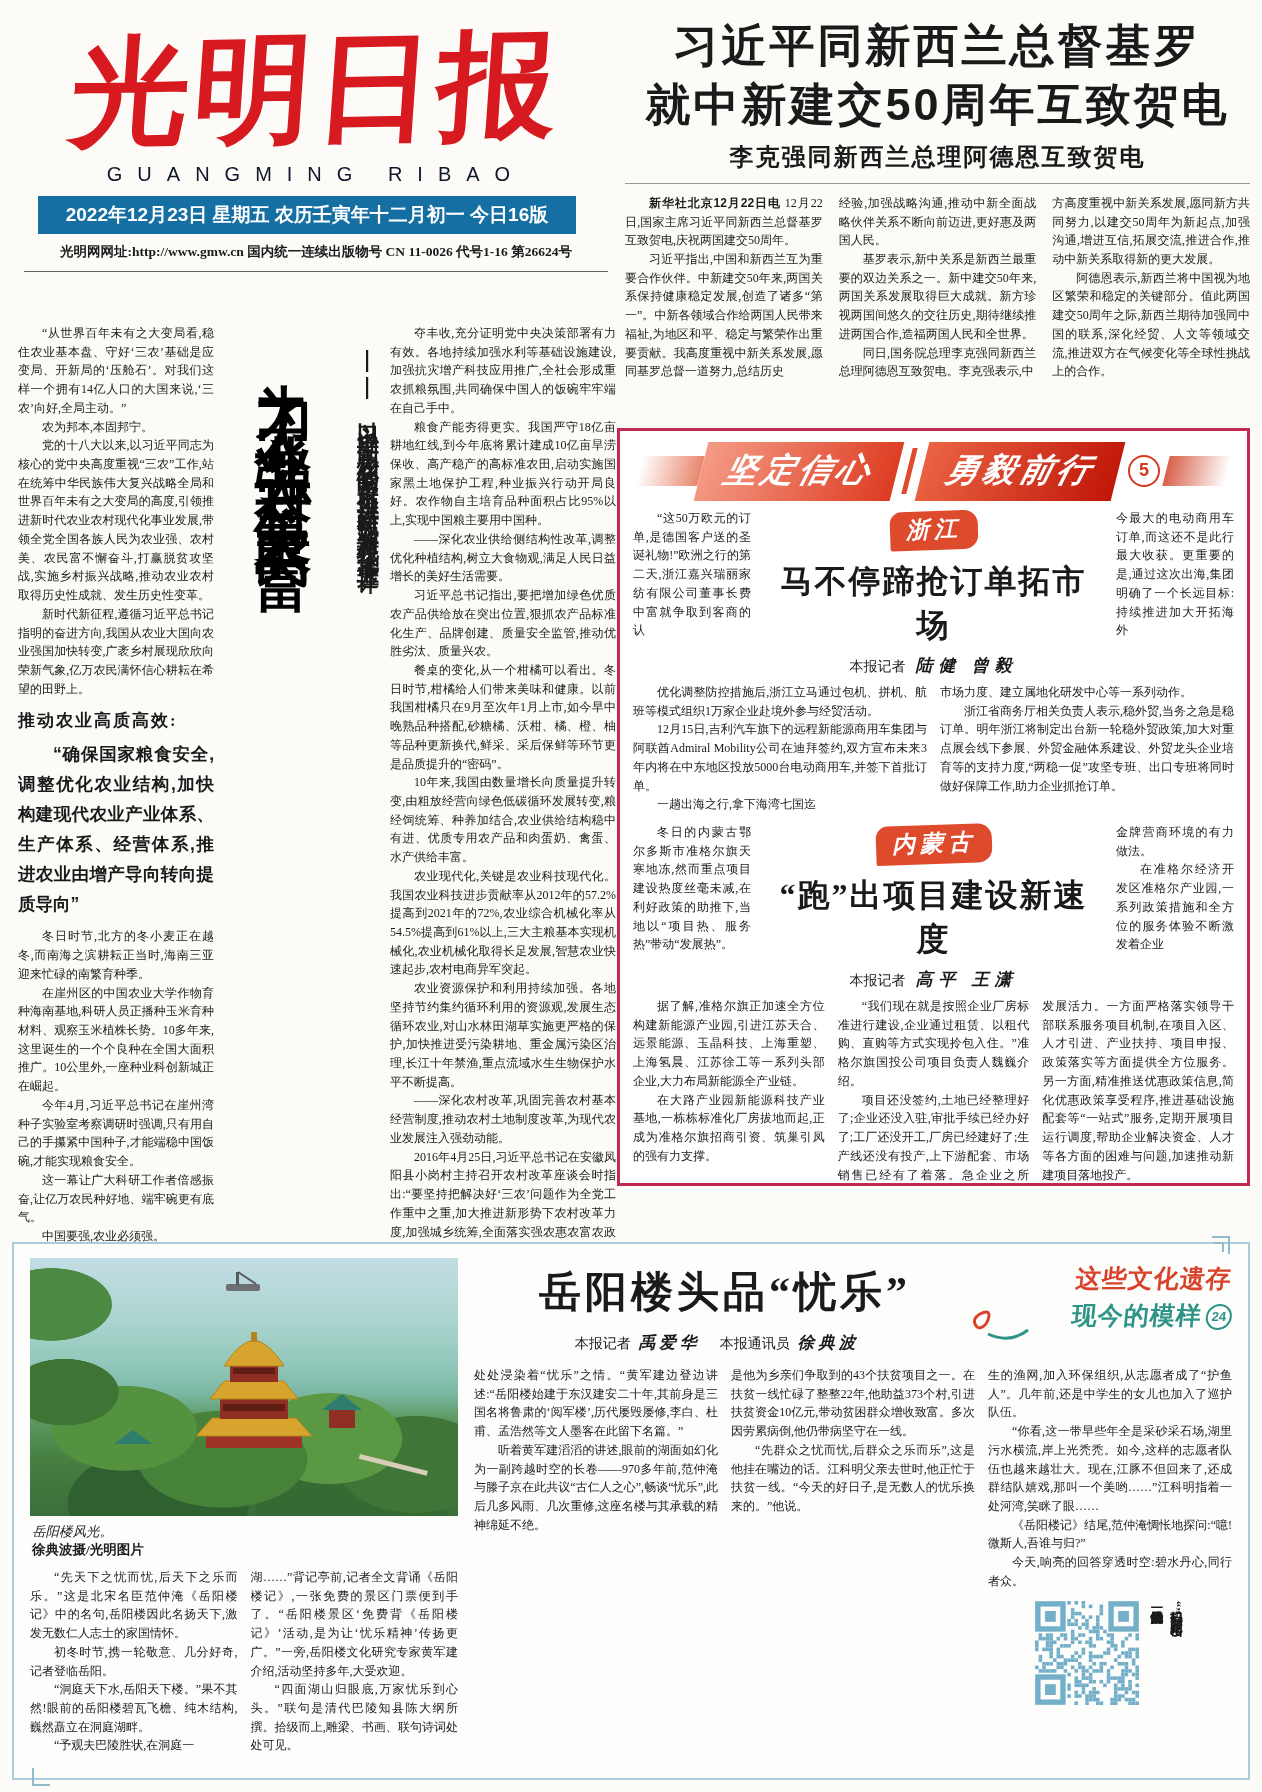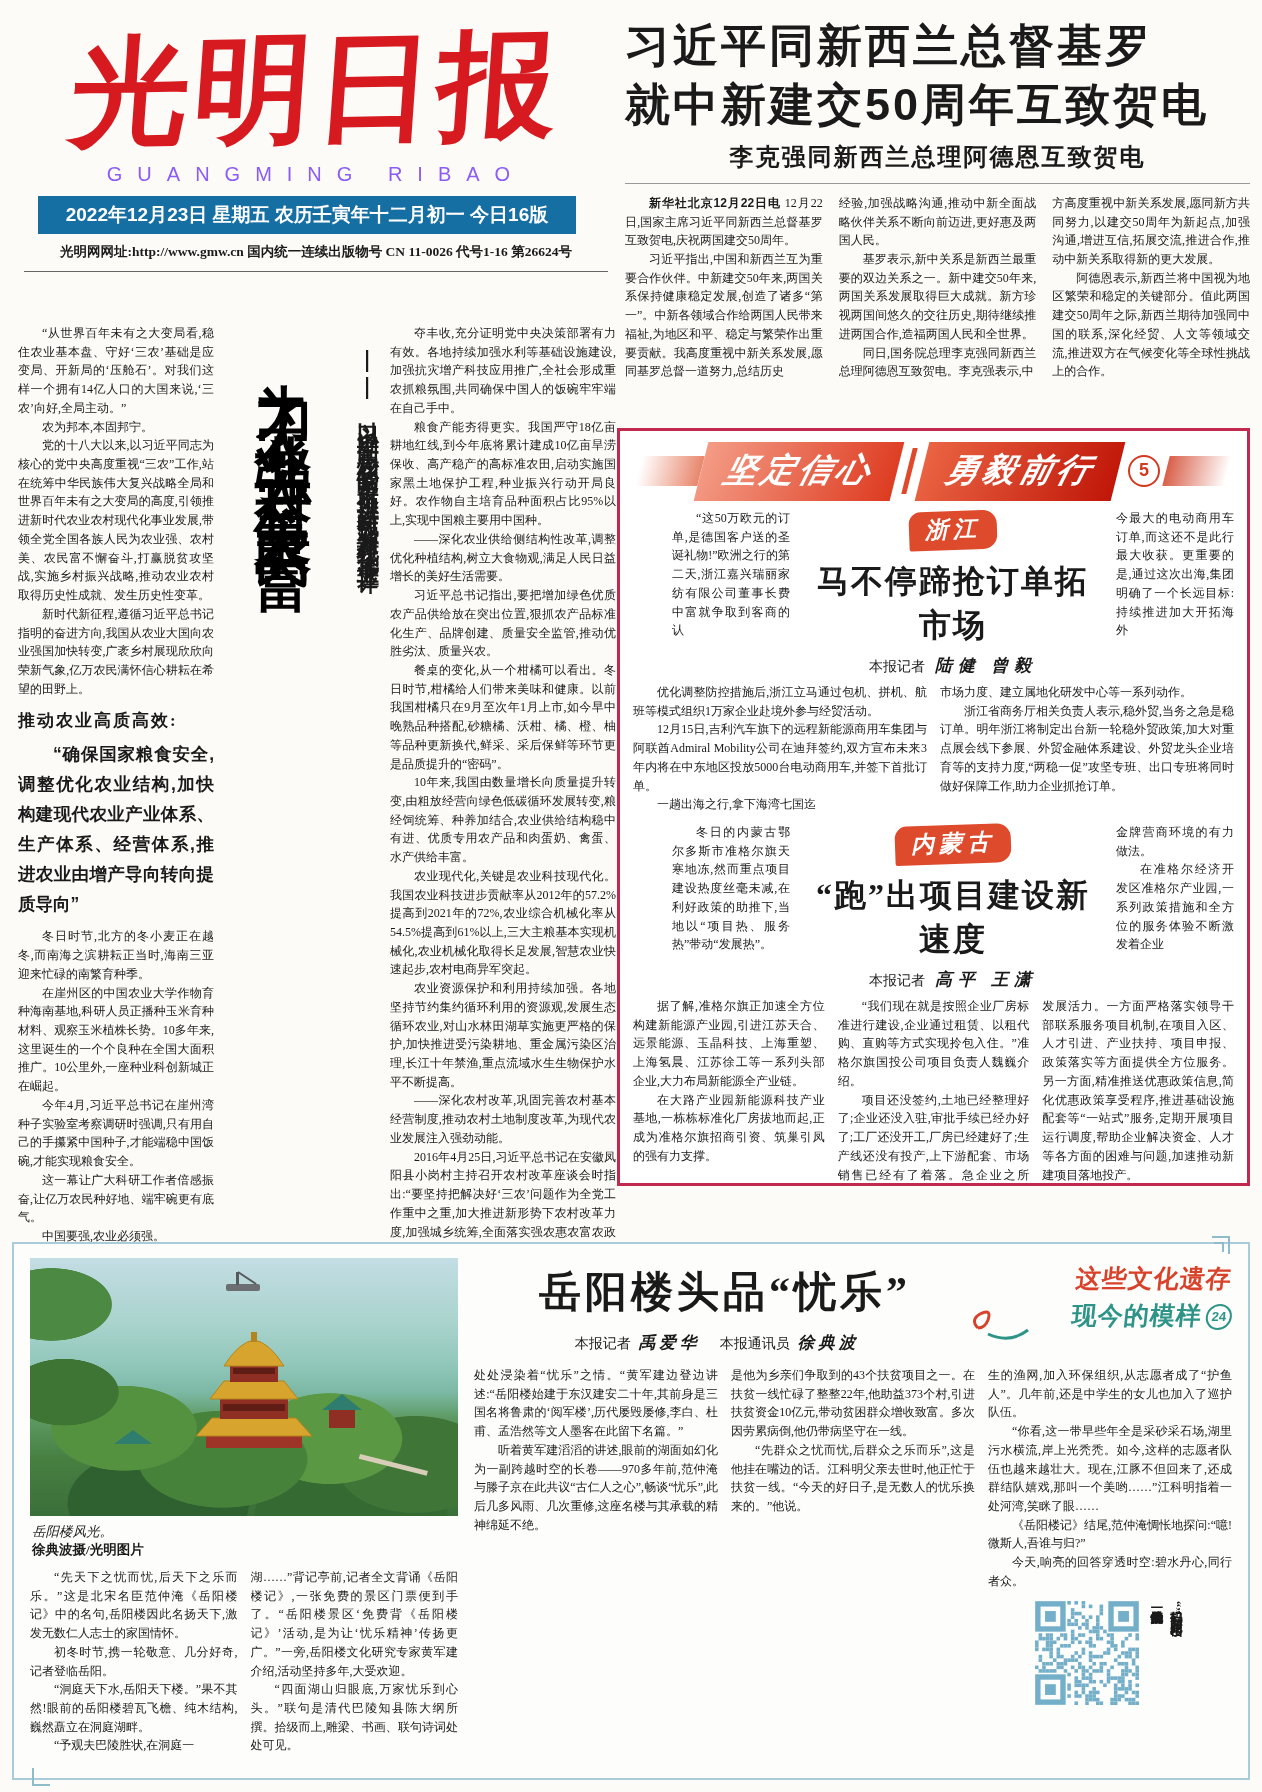--- a/index.html
+++ b/index.html
@@ -9,30 +9,30 @@
   .cont p:first-child{text-indent:0;}
   .small{font-size:12px;line-height:1.56;}
   .col{overflow:hidden;}
 
   
   .mast{position:absolute;left:14px;top:12px;width:604px;height:290px;}
   .mast-title{margin:0;text-align:center;font-size:118px;line-height:1.28;font-weight:bold;
       color:var(--masthead_red,#d71920);transform:skewX(-5deg) rotate(-1deg);letter-spacing:4px;
       font-family:"DejaVu Serif","Liberation Serif",serif;}
   .mast-sub{text-align:center;font-family:"Liberation Sans","DejaVu Sans",sans-serif;
-      font-size:20px;letter-spacing:15px;color:#8b5cf6;margin-top:0px;}
+      font-size:20px;letter-spacing:15px;color:#0f172a;margin-top:0px;}
   .date-bar{margin:10px 42px 0 24px;background:var(--date_bar_blue,#166fa3);color:#fff;
       font-weight:700;font-size:19px;text-align:center;padding:6px 0;
       font-family:"Liberation Sans","DejaVu Sans",sans-serif;}
   .info-line{text-align:center;font-size:13.5px;font-weight:700;margin:9px 10px 0 10px;
       border-bottom:1px solid #666;padding-bottom:10px;}
 
   
   .topstory{position:absolute;left:625px;top:16px;width:625px;height:404px;}
-  .ts-l1,.ts-l2{margin:0;text-align:left;font-family:"Liberation Sans","DejaVu Sans",sans-serif;
+  .ts-l1,.ts-l2{margin:0;text-align:center;font-family:"Liberation Sans","DejaVu Sans",sans-serif;
       font-weight:900;font-size:45px;line-height:1.32;letter-spacing:3px;}
   .ts-sub{text-align:center;font-weight:700;font-size:24px;margin-top:6px;padding-bottom:10px;
       border-bottom:1px solid #999;letter-spacing:2px;}
   .ts-cols{display:flex;gap:16px;margin-top:10px;height:212px;}
   .ts-cols .col{flex:1;}
   .lead strong{font-family:"Liberation Sans","DejaVu Sans",sans-serif;}
 
   
   .feature{position:absolute;left:18px;top:324px;width:598px;height:926px;display:flex;gap:10px;}
   .f-left{width:196px;height:100%;overflow:hidden;}
@@ -58,21 +58,21 @@
       font-family:"Liberation Sans","DejaVu Sans",sans-serif;font-size:33px;
       padding:6px 24px 8px;letter-spacing:4px;white-space:nowrap;}
   .b1{background:linear-gradient(100deg,#f49c86,var(--banner_red,#dd3b20));}
   .b2{background:linear-gradient(100deg,#ea6443,#c01608);margin-left:10px;}
   .bsep{width:5px;height:46px;background:#e04a2c;transform:skewX(-14deg);margin-left:10px;}
   .bnum{width:28px;height:28px;border:2px solid #d43a20;border-radius:50%;color:#d43a20;
       font-weight:700;font-size:18px;line-height:27px;text-align:center;margin:0 6px 0 10px;
       font-family:"Liberation Sans","DejaVu Sans",sans-serif;background:#fff;flex:none;}
 
   .story{margin-bottom:9px;}
-  .s-top{display:flex;gap:13px;margin-left:39px;}
+  .s-top{display:flex;gap:13px;}
   .s-top .side{width:118px;flex:none;overflow:hidden;}
   .s-head{flex:1;text-align:center;}
   .tag{display:inline-block;background:var(--region_tag_red,#dd4a2c);color:#fff;font-size:23px;
       font-weight:700;font-style:italic;padding:3px 16px 5px;border-radius:12px 14px 14px 2px;
       letter-spacing:5px;transform:rotate(-2deg);margin-top:2px;}
   .s-title{margin:10px 0 6px;font-size:32px;font-weight:900;letter-spacing:2px;
       font-family:"Liberation Serif","DejaVu Serif",serif;}
   .byline{font-size:14px;}
   .byline .names{font-size:17px;font-weight:700;font-style:italic;letter-spacing:6px;margin-left:10px;}
   .s-cols{display:flex;gap:13px;margin-top:6px;}

